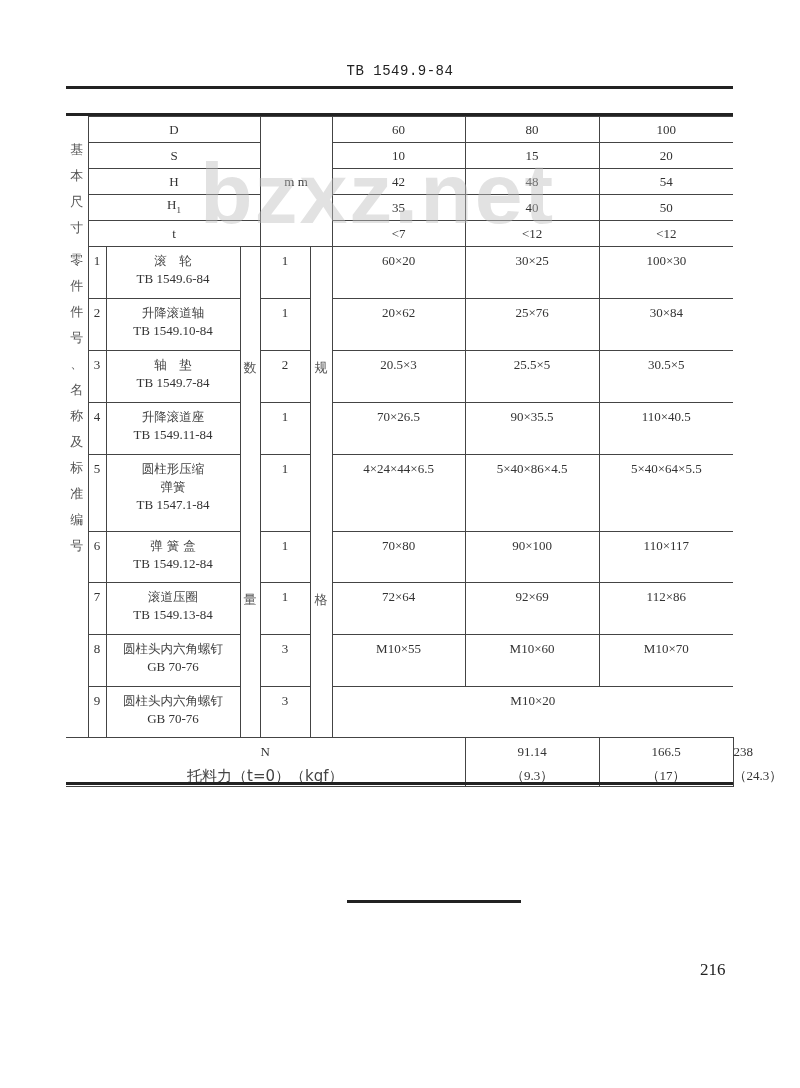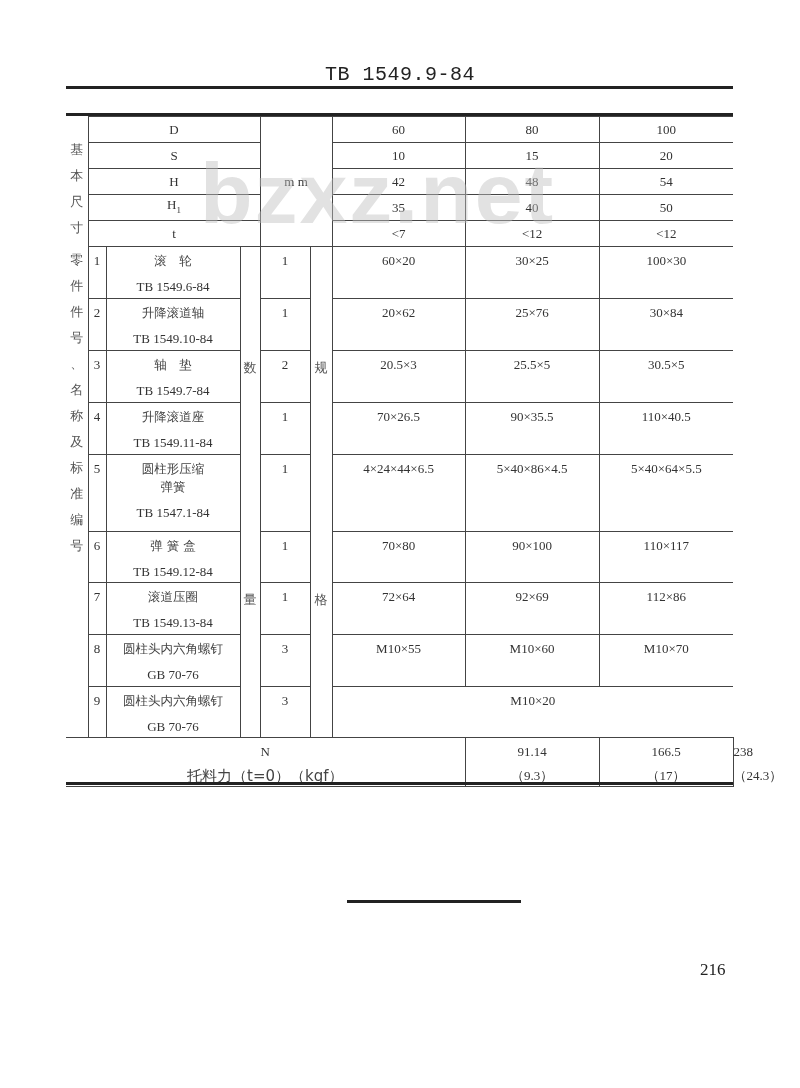--- a/index.html
+++ b/index.html
@@ -1,37 +1,37 @@
 <!DOCTYPE html>
 <html><head>
 <meta charset="utf-8">
 <style>
   html, body { margin: 0; padding: 0; background: #ffffff; }
   body { width: 800px; height: 1088px; position: relative; overflow: hidden;
          font-family: "Liberation Serif", "DejaVu Serif", serif; color: #333; }
   .abs { position: absolute; }
   .header-code { left: 0; width: 800px; top: 63px; text-align: center;
-                 font-family: "Liberation Mono", "DejaVu Sans Mono", monospace; font-size: 20px; color: #222; letter-spacing: 0.5px; }
+                 font-family: "Liberation Mono", "DejaVu Sans Mono", monospace; font-size: 14px; color: #222; letter-spacing: 0.5px; }
   .rule-top { left: 66px; width: 667px; top: 86px; height: 3px; background: #222; }
   .rule-table-top { left: 66px; width: 667px; top: 113px; height: 3px; background: #222; }
   .rule-table-bottom { left: 66px; width: 667px; top: 782px; height: 3px; background: #222; }
   .rule-foot { left: 347px; width: 174px; top: 900px; height: 3px; background: #222; }
   .page-num { left: 700px; top: 960px; font-size: 17px; color: #222; }
   .watermark { left: 200px; top: 144px; font-family: "Liberation Sans", "DejaVu Sans", sans-serif;
                font-size: 86px; font-weight: bold; color: rgba(190,190,190,0.45); letter-spacing: 2px; pointer-events: none; }
 
   table.spec { position: absolute; left: 66px; top: 116px; width: 667px;
                border-collapse: collapse; font-size: 13px; table-layout: fixed; }
   table.spec td { border: 1px solid #444; text-align: center; vertical-align: middle; padding: 0; line-height: 18px; }
   table.spec tr.basic td { height: 25px; }
   table.spec td.lblcol { border-top: none; border-bottom: none; border-left: none; vertical-align: top; }
   table.spec td.vtext { font-family: "DejaVu Sans", sans-serif; font-size: 13px; color: #555; }
   table.spec td.top { vertical-align: top; padding-top: 5px; }
   .part-name { display: block; font-family: "DejaVu Sans", sans-serif; font-size: 12.5px; color: #444; }
-  .part-std { display: block; margin-top: 8px; }
+  .part-std { display: block; }
   .vlabel { display: block; line-height: 26px; }
   .subscript { font-size: 9px; vertical-align: sub; }
   td.noleft { border-left: none !important; }
   td.noright { border-right: none !important; }
   .force-line { display: block; }
   .force-line + .force-line { margin-top: 6px; }
 </style>
 </head>
 <body>
 

